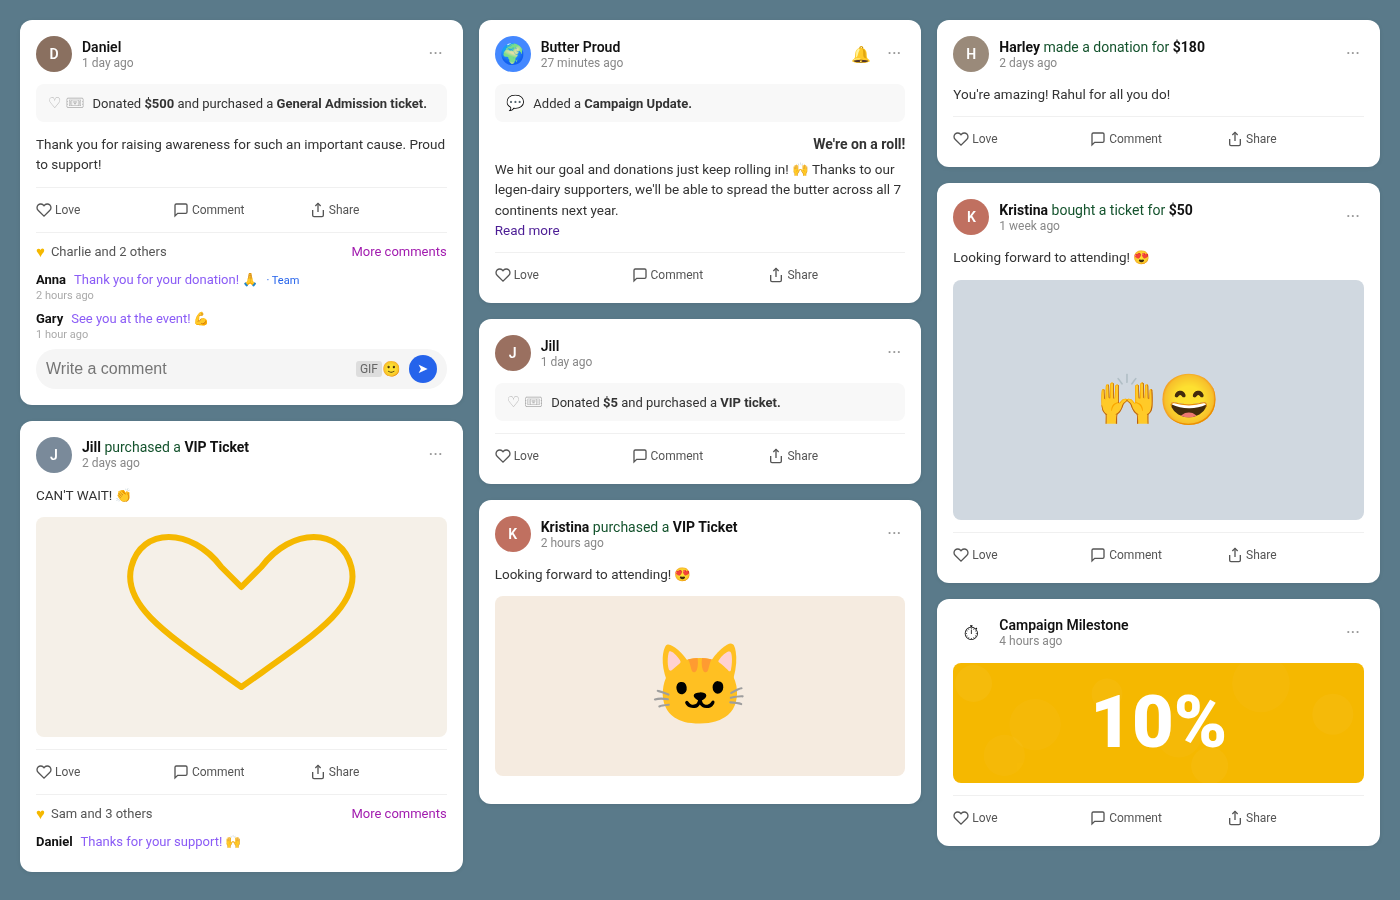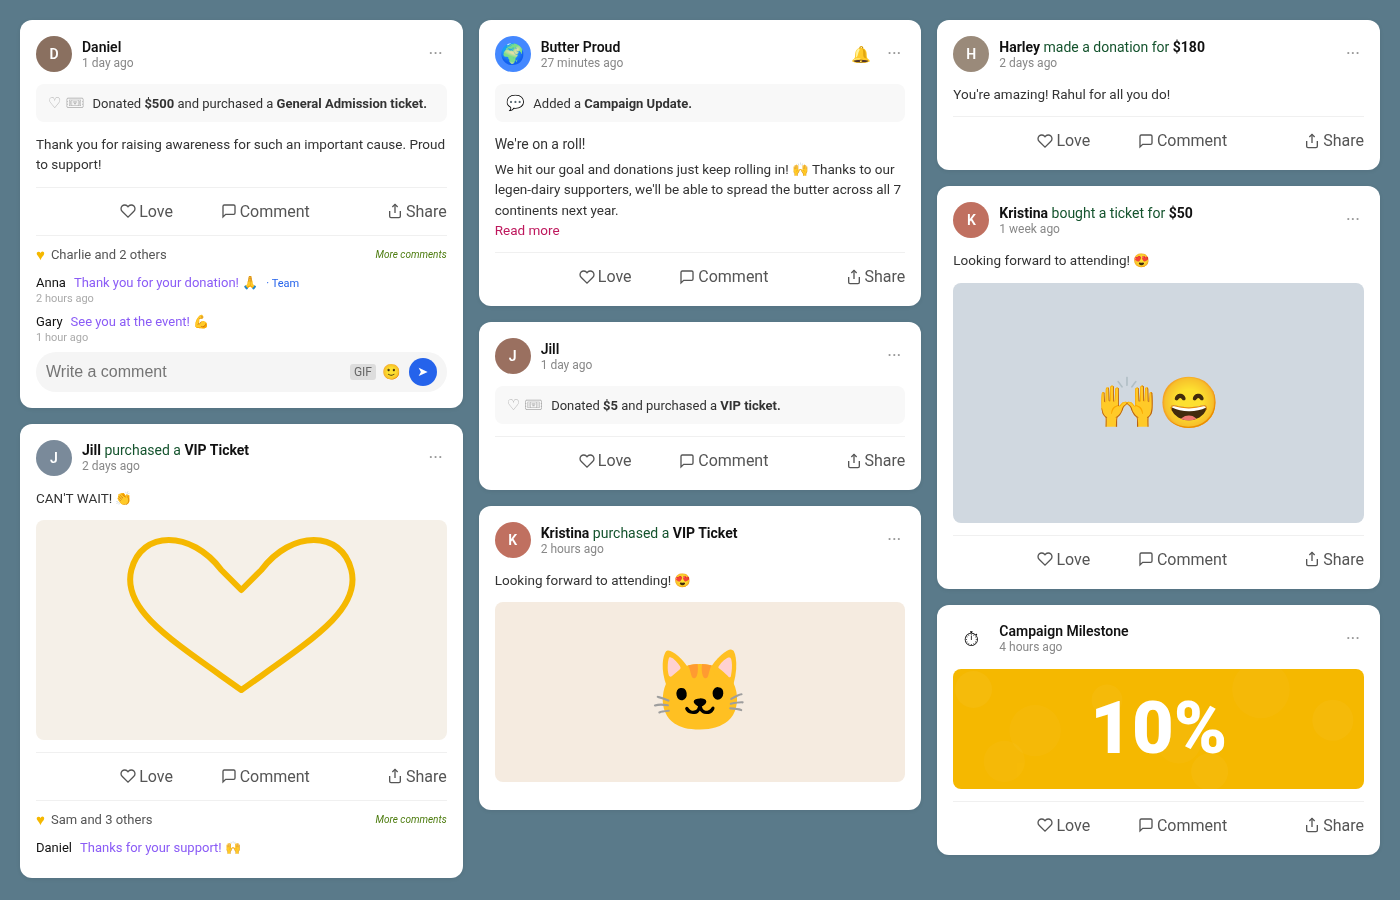--- a/index.html
+++ b/index.html
@@ -108,47 +108,48 @@
     .activity-text { flex: 1; }
     .activity-text strong { font-weight: 700; }
     
     .post-body {
       font-size: 13.5px;
       color: #333;
       line-height: 1.5;
       margin-bottom: 12px;
     }
     .post-body .headline {
-      font-weight: 400;
+      font-weight: 700;
       font-size: 14px;
       margin-bottom: 4px;
+      text-align: right;
     }
     .post-body .read-more {
-      color: #be185d;
+      color: #4c1d95;
       cursor: pointer;
       font-size: 13.5px;
     }
     
     .action-row {
       display: flex;
       align-items: center;
       gap: 0;
       border-top: 1px solid #f0f0f0;
       padding-top: 10px;
       margin-top: 4px;
     }
     .action-btn {
       display: flex;
       align-items: center;
       gap: 3px;
-      font-size: 16px;
+      font-size: 12px;
       color: #555;
       cursor: pointer;
       flex: 1;
-      justify-content: flex-end;
+      justify-content: flex-start;
       padding: 4px 0;
     }
     .action-btn svg { flex-shrink: 0; }
     
     .comments-section {
       margin-top: 10px;
       border-top: 1px solid #f0f0f0;
       padding-top: 10px;
     }
     .comment-summary {
@@ -162,30 +163,29 @@
       align-items: center;
       gap: 6px;
       font-size: 13px;
       color: #555;
     }
     .heart-yellow {
       color: #f5b800;
       font-size: 15px;
     }
     .more-comments-link {
-      color: #4d7c0f;
-      font-size: 10px;
+      color: #a21caf;
+      font-size: 13px;
       cursor: pointer;
-      font-style: italic;
     }
     .comment-item {
       margin-bottom: 6px;
     }
     .comment-item .commenter {
-      font-weight: 400;
+      font-weight: 700;
       font-size: 13px;
       color: #111;
       margin-right: 4px;
     }
     .comment-item .comment-text {
       font-size: 13px;
       color: #8b5cf6;
     }
     .comment-item .comment-time {
       font-size: 11px;
@@ -211,21 +211,20 @@
       flex: 1;
       border: none;
       background: transparent;
       font-size: 16px;
       outline: none;
       color: #a16207;
     }
     .comment-input-icons {
       display: flex;
       align-items: center;
-      gap: 6px;
       color: #bbb;
       font-size: 15px;
     }
     .comment-send-btn {
       background: #2563eb;
       color: #fff;
       border: none;
       border-radius: 50%;
       width: 28px;
       height: 28px;

